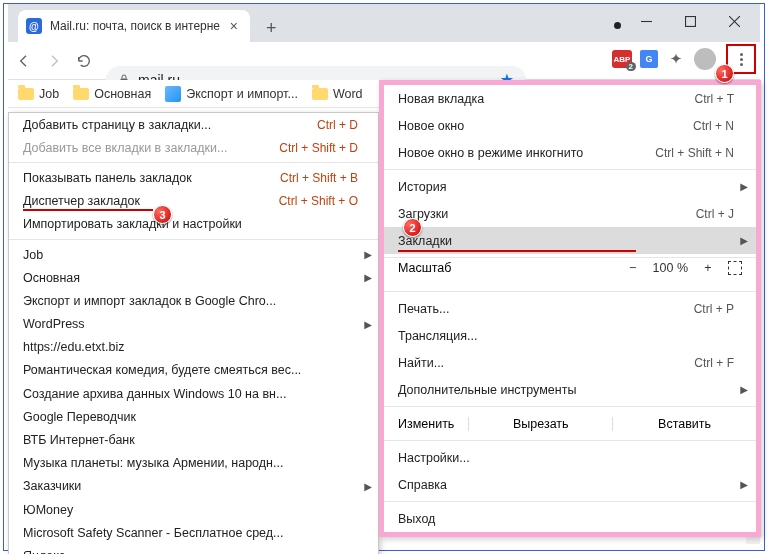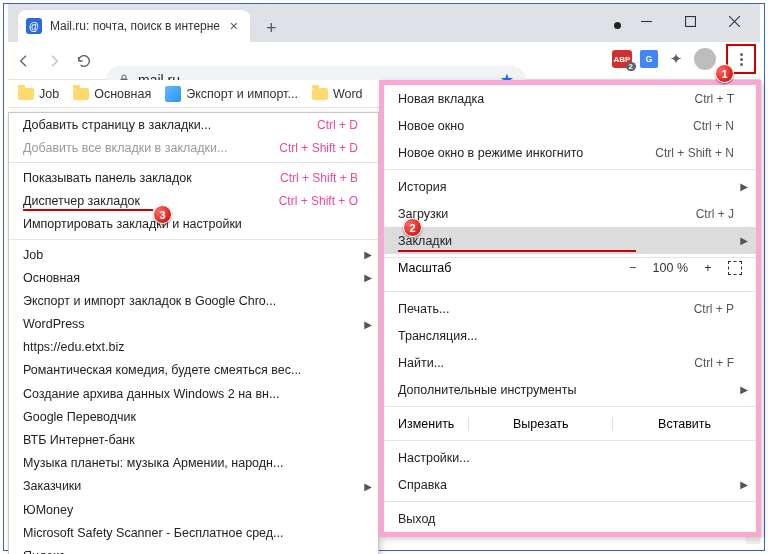--- a/index.html
+++ b/index.html
@@ -61,21 +61,21 @@
 .zoom-ctrl span { min-width: 12px; text-align:center; }
 .full { width:14px; height:14px; border:1.5px dashed #333; }
 .edit-row { height: 27px; display:flex; align-items:center; padding:0; font-size:12.5px; }
 .edit-row .elabel { padding:0 14px; display:flex; align-items:center; }
 .edit-row .ebtn { flex:1; display:flex; align-items:center; justify-content:center; border-left:1px solid #ddd; }
 
 
 .submenu { position: absolute; left: 4px; top: 108px; width: 371px; background: #fff; border: 1px solid #c8c8c8; box-shadow: 2px 2px 6px rgba(0,0,0,.2); z-index: 40; }
 .sitem { height: 23.2px; display: flex; align-items: center; padding: 0 20px 0 14px; font-size: 12.5px; color: #222; position: relative; }
 .sitem .label { flex:1; white-space:nowrap; overflow:hidden; text-overflow:ellipsis; }
-.sitem .shortcut { color:#ec4899; font-size:12px; }
+.sitem .shortcut { color:#c2410c; font-size:12px; }
 .sitem.disabled { color:#999; }
 .sitem .chev { right: 6px; }
 .ssep { height:1px; background:#e5e5e5; margin: 3px 0; }
 .underline-red-s { position:absolute; left:14px; bottom:2px; width: 130px; height:2px; background:#c00; }
 
 
 .page-peek { position:absolute; left: 380px; top: 450px; right: 140px; font-size:14px; line-height: 22px; color:#1a73e8; white-space: nowrap; overflow:hidden; z-index: 5; }
 .peek-line { overflow: hidden; text-overflow: clip; }
 .ad-box { position: absolute; right: 16px; top: 457px; width: 110px; height: 72px; background:#fff; border-top: 2px solid #222; padding: 6px; font-size: 14px; z-index: 5; }
 .ad-box .b { font-weight: bold; }
@@ -300,21 +300,21 @@
         <span class="label">WordPress</span>
         <span class="chev">▶</span>
       </div>
     <div class="sitem">
         <span class="label">https://edu.etxt.biz</span>
       </div>
     <div class="sitem">
         <span class="label">Романтическая комедия, будете смеяться вес...</span>
       </div>
     <div class="sitem">
-        <span class="label">Создание архива данных Windows 2 на вн...</span>
+        <span class="label">Создание архива данных Windows 10 на вн...</span>
       </div>
     <div class="sitem">
         <span class="label">Google Переводчик</span>
       </div>
     <div class="sitem">
         <span class="label">ВТБ Интернет-банк</span>
       </div>
     <div class="sitem">
         <span class="label">Музыка планеты: музыка Армении, народн...</span>
       </div>

